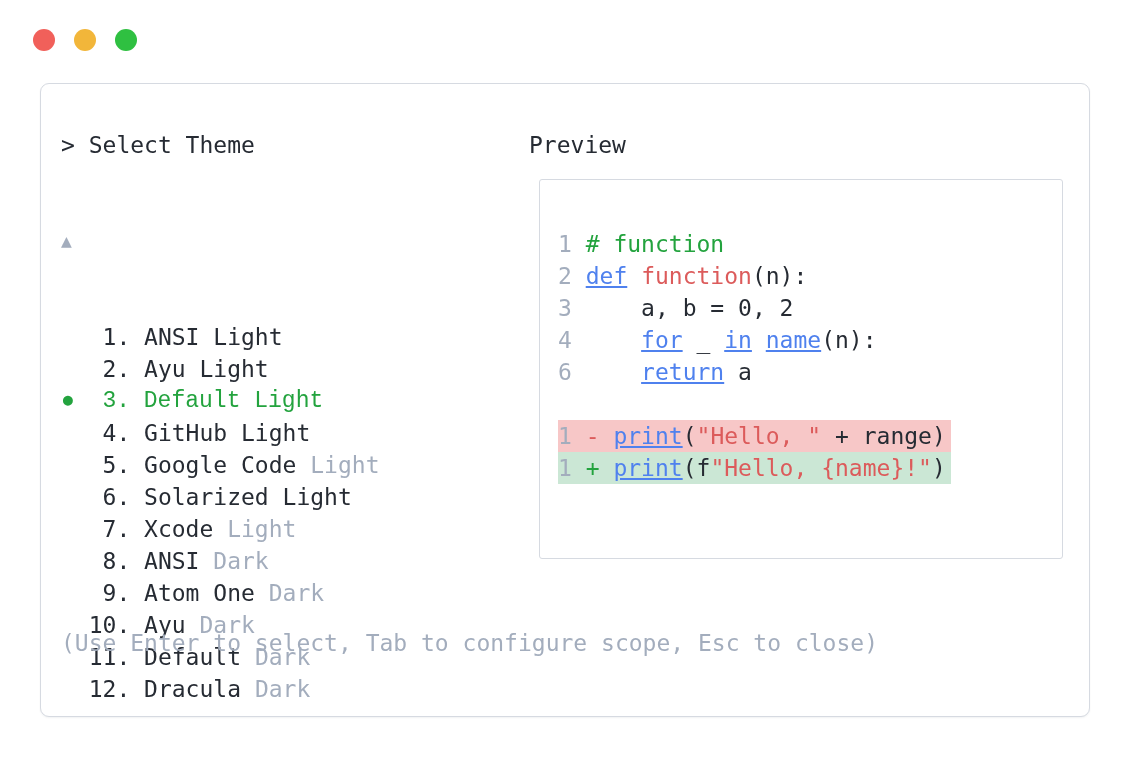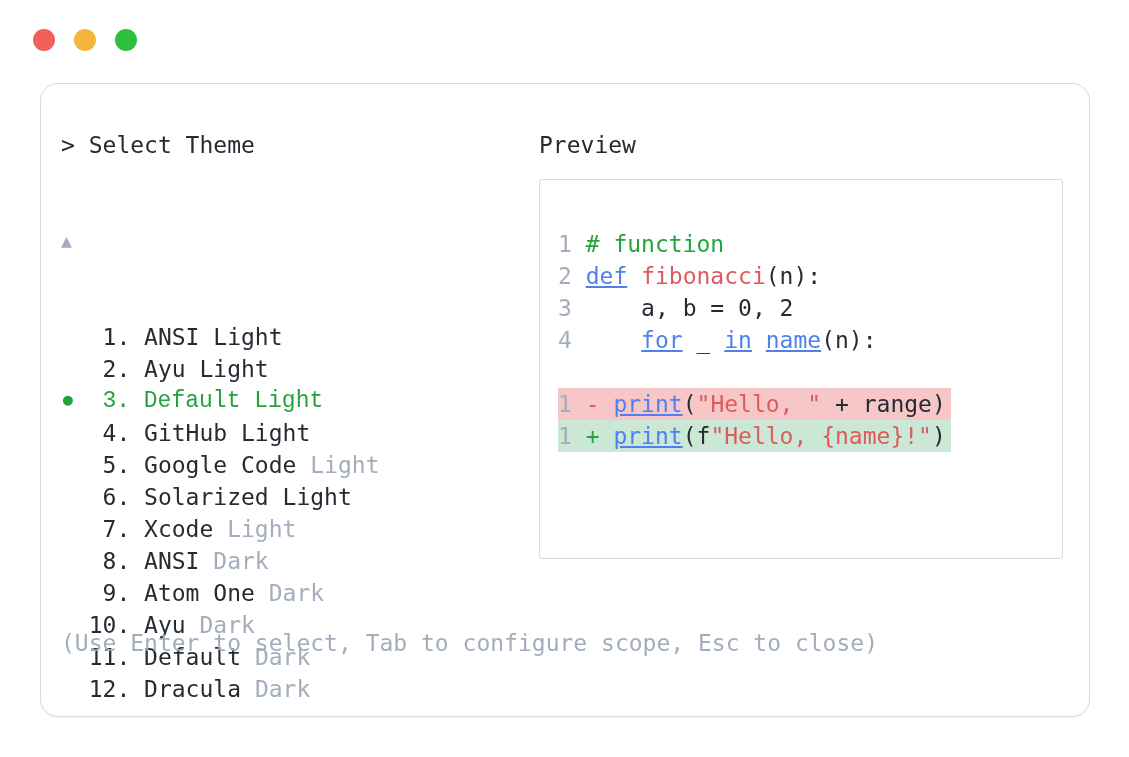--- a/index.html
+++ b/index.html
@@ -9,27 +9,27 @@
   *{box-sizing:border-box;}
   html,body{margin:0;padding:0;}
   body{
     width:1129px;height:757px;background:#ffffff;position:relative;overflow:hidden;
     font-family:"DejaVu Sans Mono","Liberation Mono",monospace;color:var(--text);
   }
   .traffic{position:absolute;left:33px;top:29px;display:flex;gap:19px;}
   .light{width:22px;height:22px;border-radius:50%;}
   .panel{
     position:absolute;left:40px;top:83px;width:1050px;height:634px;background:#fff;
-    border:1.5px solid var(--border);border-radius:18px;box-shadow:0 1px 2px rgba(25,35,55,.06);
+    border:1.5px solid var(--border);border-radius:9px;box-shadow:0 1px 2px rgba(25,35,55,.06);
   }
   .prompt,.preview-label{
     position:absolute;top:46px;font-size:23px;line-height:30px;color:var(--text);white-space:pre;
   }
   .prompt{left:20px;}
-  .preview-label{left:498px;text-align:center;}
+  .preview-label{left:488px;text-align:center;}
   .left-list{position:absolute;left:20px;top:77px;font-size:23px;line-height:32px;white-space:pre;}
   .arrow{line-height:32px;font-size:18px;}
   .arrow.up{color:var(--muted);}
   .list-line{line-height:32px;white-space:pre;color:var(--text);cursor:pointer;}
   .list-line .muted{color:var(--muted);}
   .list-line.selected{color:var(--green);font-family:Liberation Mono, monospace;}
   .hint{position:absolute;left:20px;top:544px;font-size:23px;line-height:30px;color:var(--muted);white-space:pre;}
   .preview-box{
     position:absolute;left:498px;top:95px;width:524px;height:380px;background:#fff;
     border:1.5px solid var(--border);border-radius:3px;overflow:hidden;
@@ -63,21 +63,22 @@
     <div id="theme-items"><div class="list-line">   1. ANSI Light</div><div class="list-line">   2. Ayu Light</div><div class="list-line selected">●  3. Default Light</div><div class="list-line">   4. GitHub Light</div><div class="list-line">   5. Google Code <span class="muted">Light</span></div><div class="list-line">   6. Solarized Light</div><div class="list-line">   7. Xcode <span class="muted">Light</span></div><div class="list-line">   8. ANSI <span class="muted">Dark</span></div><div class="list-line">   9. Atom One <span class="muted">Dark</span></div><div class="list-line">  10. Ayu <span class="muted">Dark</span></div><div class="list-line">  11. Default <span class="muted">Dark</span></div><div class="list-line">  12. Dracula <span class="muted">Dark</span></div></div>
     
   </div>
 
   <div class="hint">(Use Enter to select, Tab to configure scope, Esc to close)</div>
 
   <div class="preview-label">Preview</div>
   <div class="preview-box">
     <div class="code" id="code">
         <div class="code-line"><span class="lnum">1</span> <span class="tok-green"># function</span></div>
-        <div class="code-line"><span class="lnum">2</span> <span class="tok-blue">def</span><span class="tok-dark"> </span><span class="tok-red">fibonacci</span><span class="tok-dark">(n):</span></div>
+        <div class="code-line"><span class="lnum">2</span> <span class="tok-blue">def</span><span class="tok-dark"> </span><span class="tok-red">function</span><span class="tok-dark">(n):</span></div>
         <div class="code-line"><span class="lnum">3</span> <span class="tok-dark">    a, b = 0, 2</span></div>
         <div class="code-line"><span class="lnum">4</span> <span class="tok-dark">    </span><span class="tok-blue">for</span><span class="tok-dark"> _ </span><span class="tok-blue">in</span><span class="tok-dark"> </span><span class="tok-blue">name</span><span class="tok-dark">(n):</span></div>
+        <div class="code-line"><span class="lnum">6</span> <span class="tok-dark">    </span><span class="tok-blue">return</span><span class="tok-dark"> a</span></div>
         <div class="code-line">&nbsp;</div>
         <div class="code-line bg-removed"><span class="lnum">1</span> <span class="tok-red">- </span><span class="tok-blue">print</span><span class="tok-dark">(</span><span class="tok-red">"Hello, "</span><span class="tok-dark"> + range)</span></div>
         <div class="code-line bg-added"><span class="lnum">1</span> <span class="tok-green">+ </span><span class="tok-blue">print</span><span class="tok-dark">(f</span><span class="tok-red">"Hello, {name}!"</span><span class="tok-dark">)</span></div>
       </div>
   </div>
 </div>
 
 </body></html>

